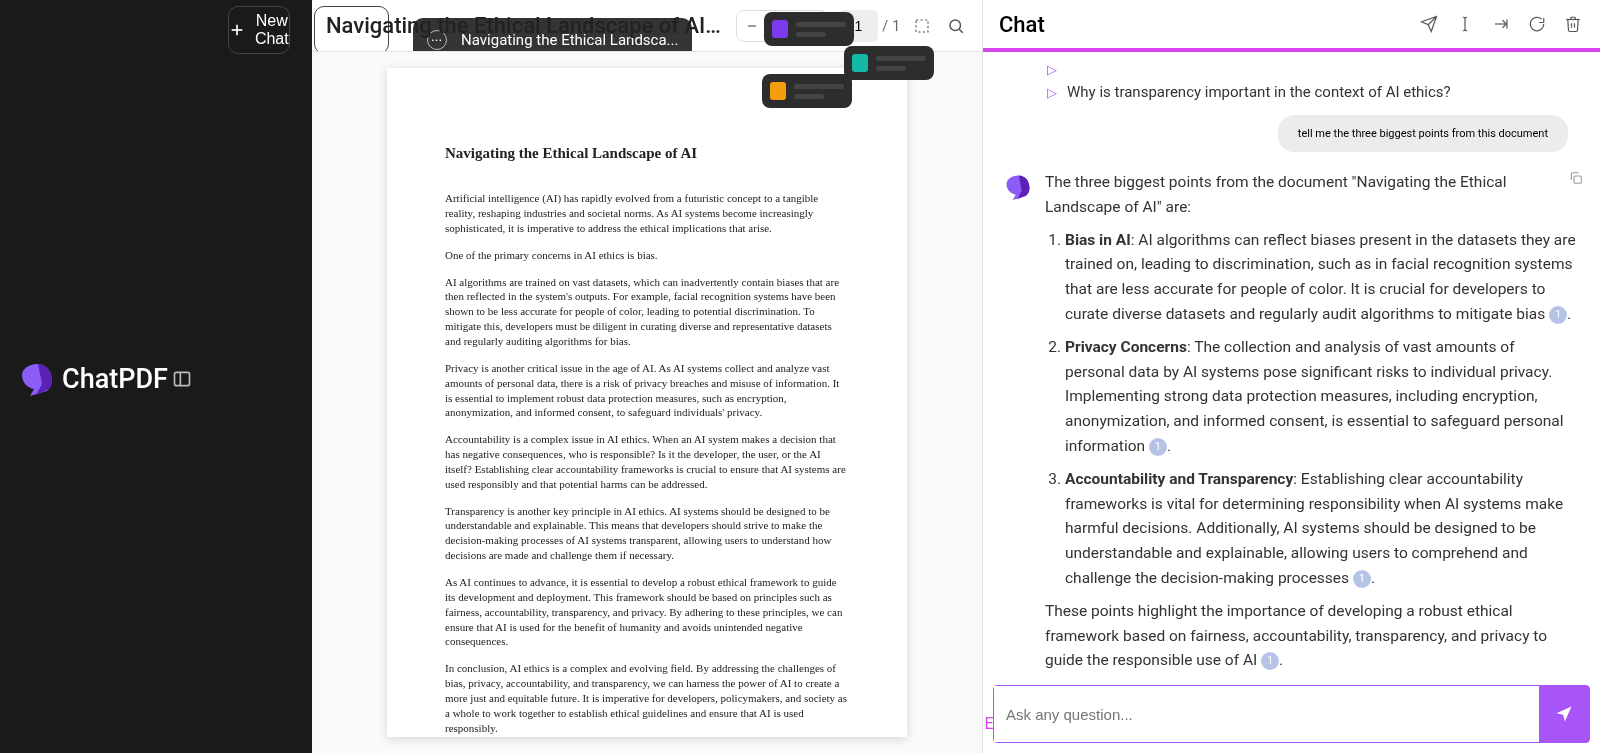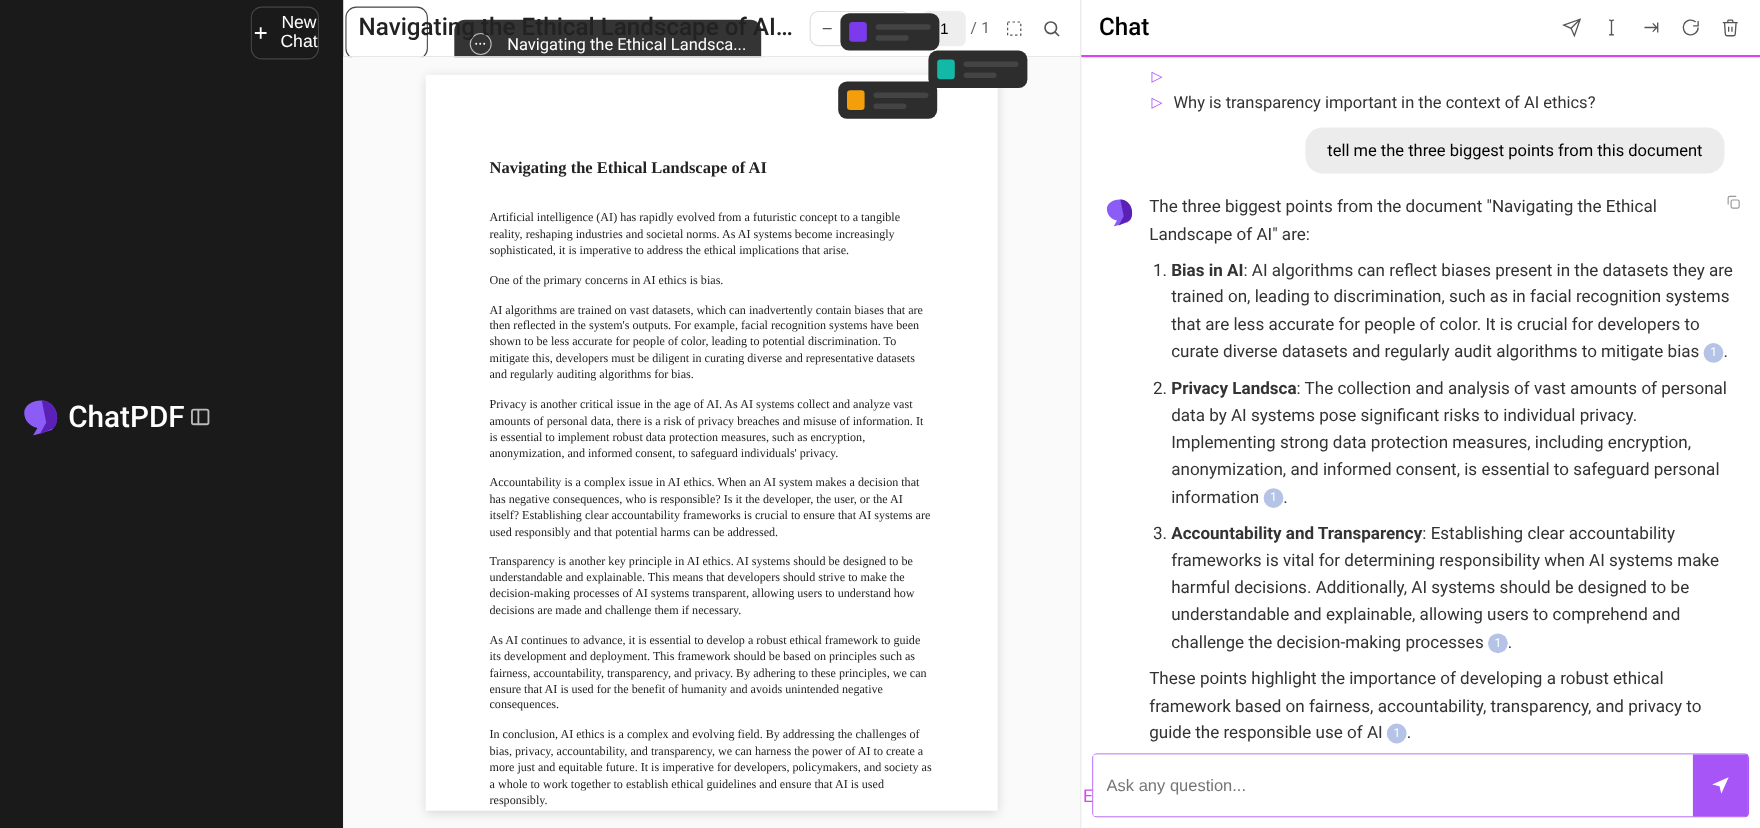--- a/index.html
+++ b/index.html
@@ -232,21 +232,21 @@
     
     
     .chat-panel {
       width: 617px;
       display: flex;
       flex-direction: column;
       flex-shrink: 0;
     }
     .chat-header {
       height: 52px;
-      border-bottom: 2px solid #d946ef;
+      border-bottom: 4px solid #d946ef;
       display: flex;
       align-items: center;
       padding: 0 16px;
       gap: 14px;
     }
     .chat-title {
       font-size: 22px;
       font-weight: 500;
       flex: 1;
     }
@@ -274,21 +274,21 @@
       font-size: 15px;
     }
     .suggest-icon { color: #a855f7; font-size: 13px; }
     .user-msg {
       align-self: flex-end;
       background: #ececec;
       border-radius: 16px;
       padding: 12px 20px;
       margin: 14px 10px 18px auto;
       max-width: 80%;
-      font-size: 15px;
+      font-size: 11px;
       width: fit-content;
     }
     .ai-msg {
       display: flex;
       gap: 14px;
     }
     .ai-avatar {
       width: 26px;
       height: 26px;
       flex-shrink: 0;
@@ -560,21 +560,21 @@
       <div class="ai-body">
         <span class="copy-btn">
             <svg width="16" height="16" viewBox="0 0 24 24" fill="none" stroke="currentColor" stroke-width="1.6">
               <rect x="9" y="9" width="11" height="11" rx="2"></rect>
               <path d="M5 15V6a2 2 0 012-2h9"></path>
             </svg>
           </span>
         <p>The three biggest points from the document "Navigating the Ethical Landscape of AI" are:</p>
         <ol>
           <li><b>Bias in AI</b><span>: AI algorithms can reflect biases present in the datasets they are trained on, leading to discrimination, such as in facial recognition systems that are less accurate for people of color. It is crucial for developers to curate diverse datasets and regularly audit algorithms to mitigate bias </span><span class="cite">1</span><span>.</span></li>
-          <li><b>Privacy Landsca</b><span>: The collection and analysis of vast amounts of personal data by AI systems pose significant risks to individual privacy. Implementing strong data protection measures, including encryption, anonymization, and informed consent, is essential to safeguard personal information </span><span class="cite">1</span><span>.</span></li>
+          <li><b>Privacy Concerns</b><span>: The collection and analysis of vast amounts of personal data by AI systems pose significant risks to individual privacy. Implementing strong data protection measures, including encryption, anonymization, and informed consent, is essential to safeguard personal information </span><span class="cite">1</span><span>.</span></li>
           <li><b>Accountability and Transparency</b><span>: Establishing clear accountability frameworks is vital for determining responsibility when AI systems make harmful decisions. Additionally, AI systems should be designed to be understandable and explainable, allowing users to comprehend and challenge the decision-making processes </span><span class="cite">1</span><span>.</span></li>
         </ol>
         <p><span>These points highlight the importance of developing a robust ethical framework based on fairness, accountability, transparency, and privacy to guide the responsible use of AI </span><span class="cite">1</span><span>.</span></p>
       </div>
     </div>
   </div>
   <div class="chat-input-row">
     <div class="chat-input-wrap">
       <input class="chat-input" placeholder="Ask any question..." style="">
       <button class="send-btn">

